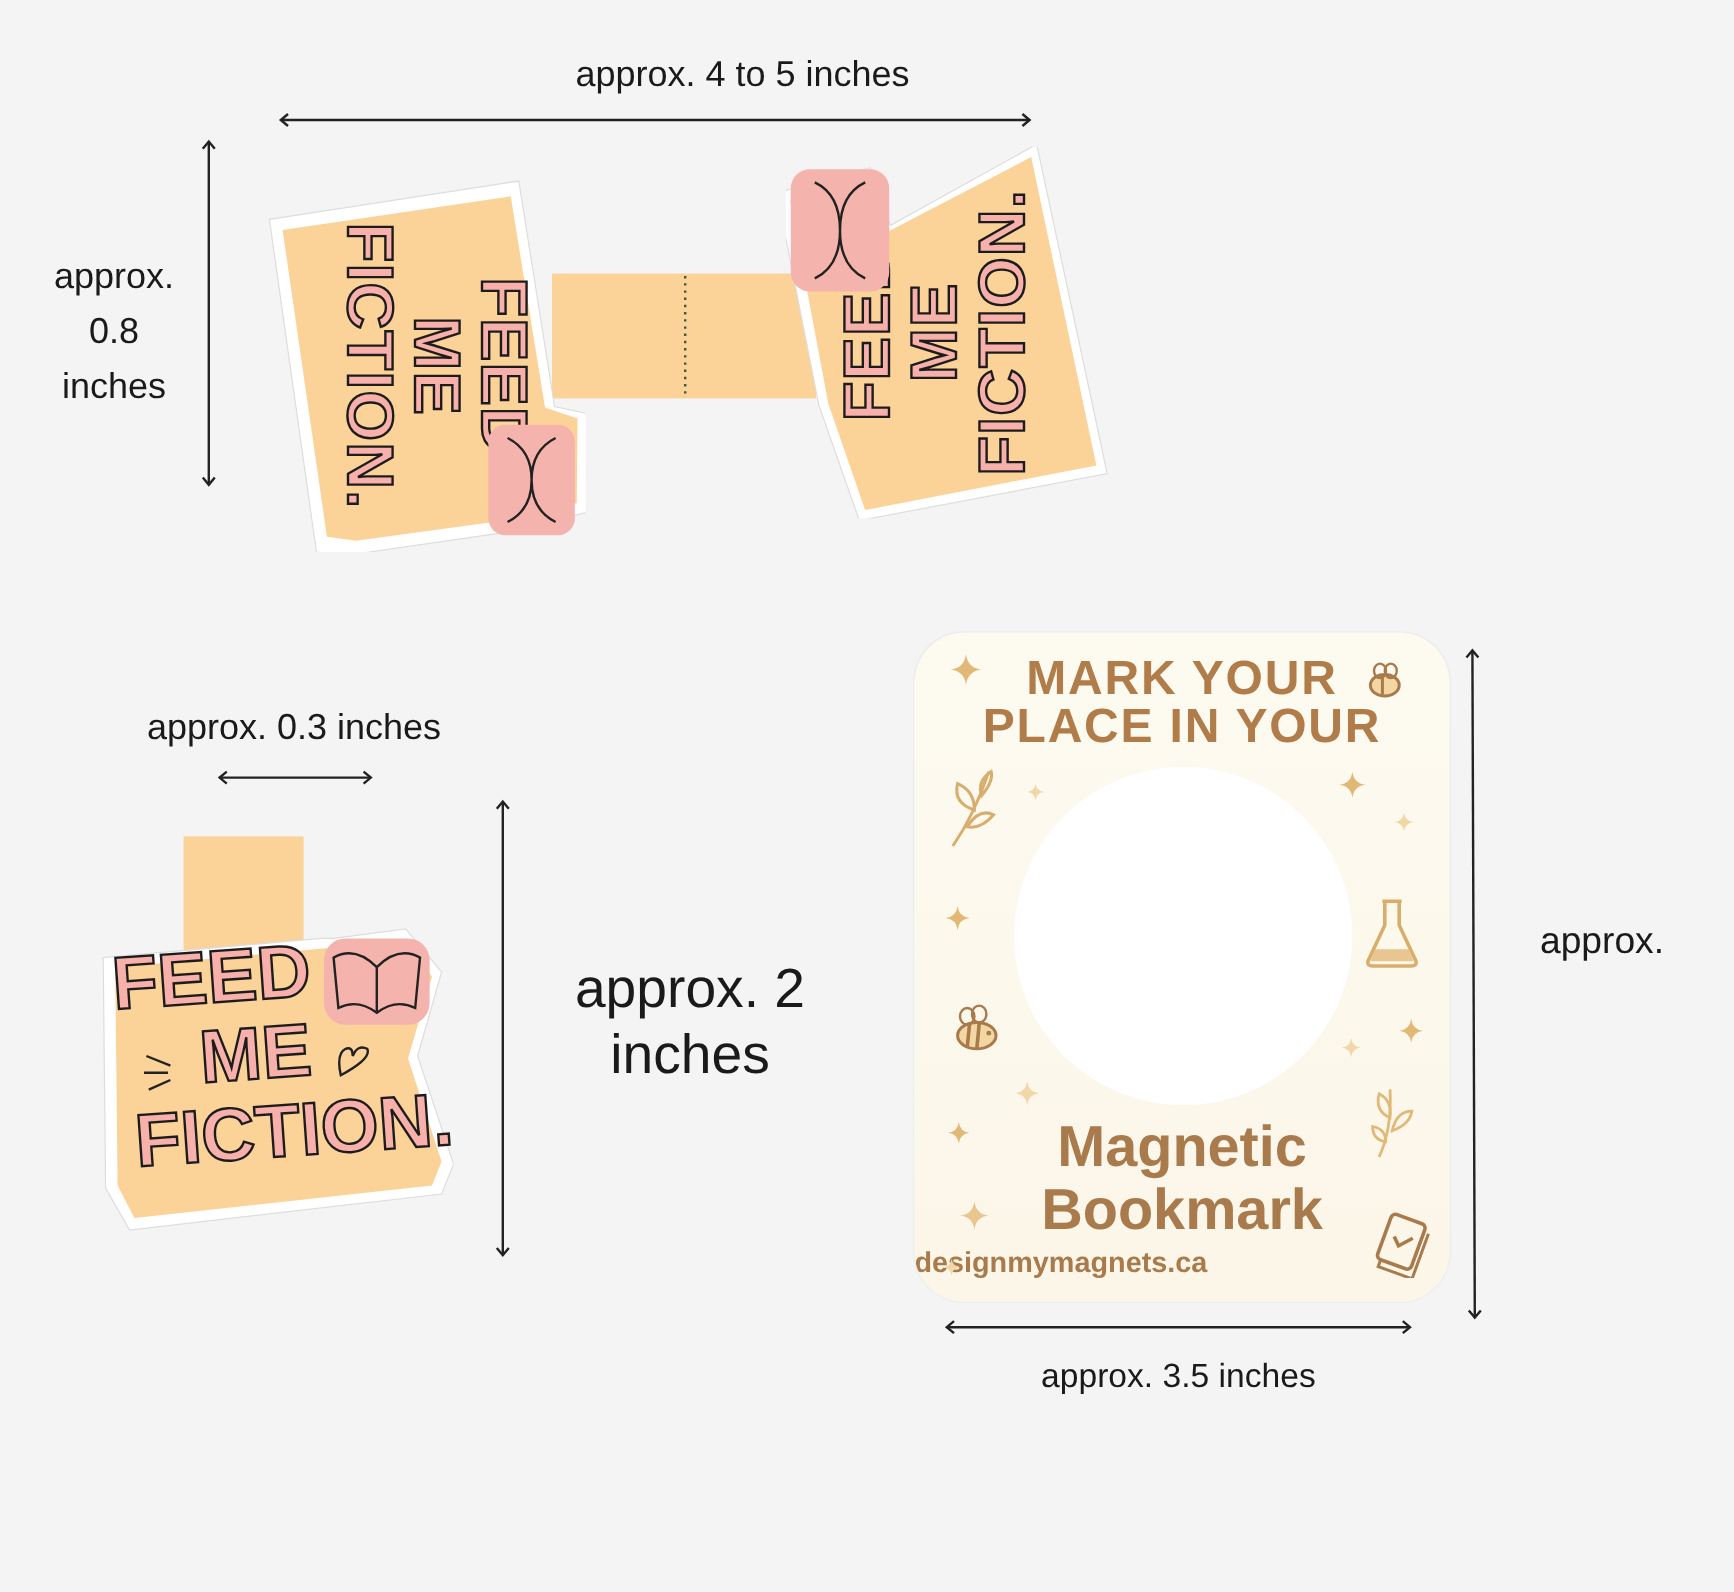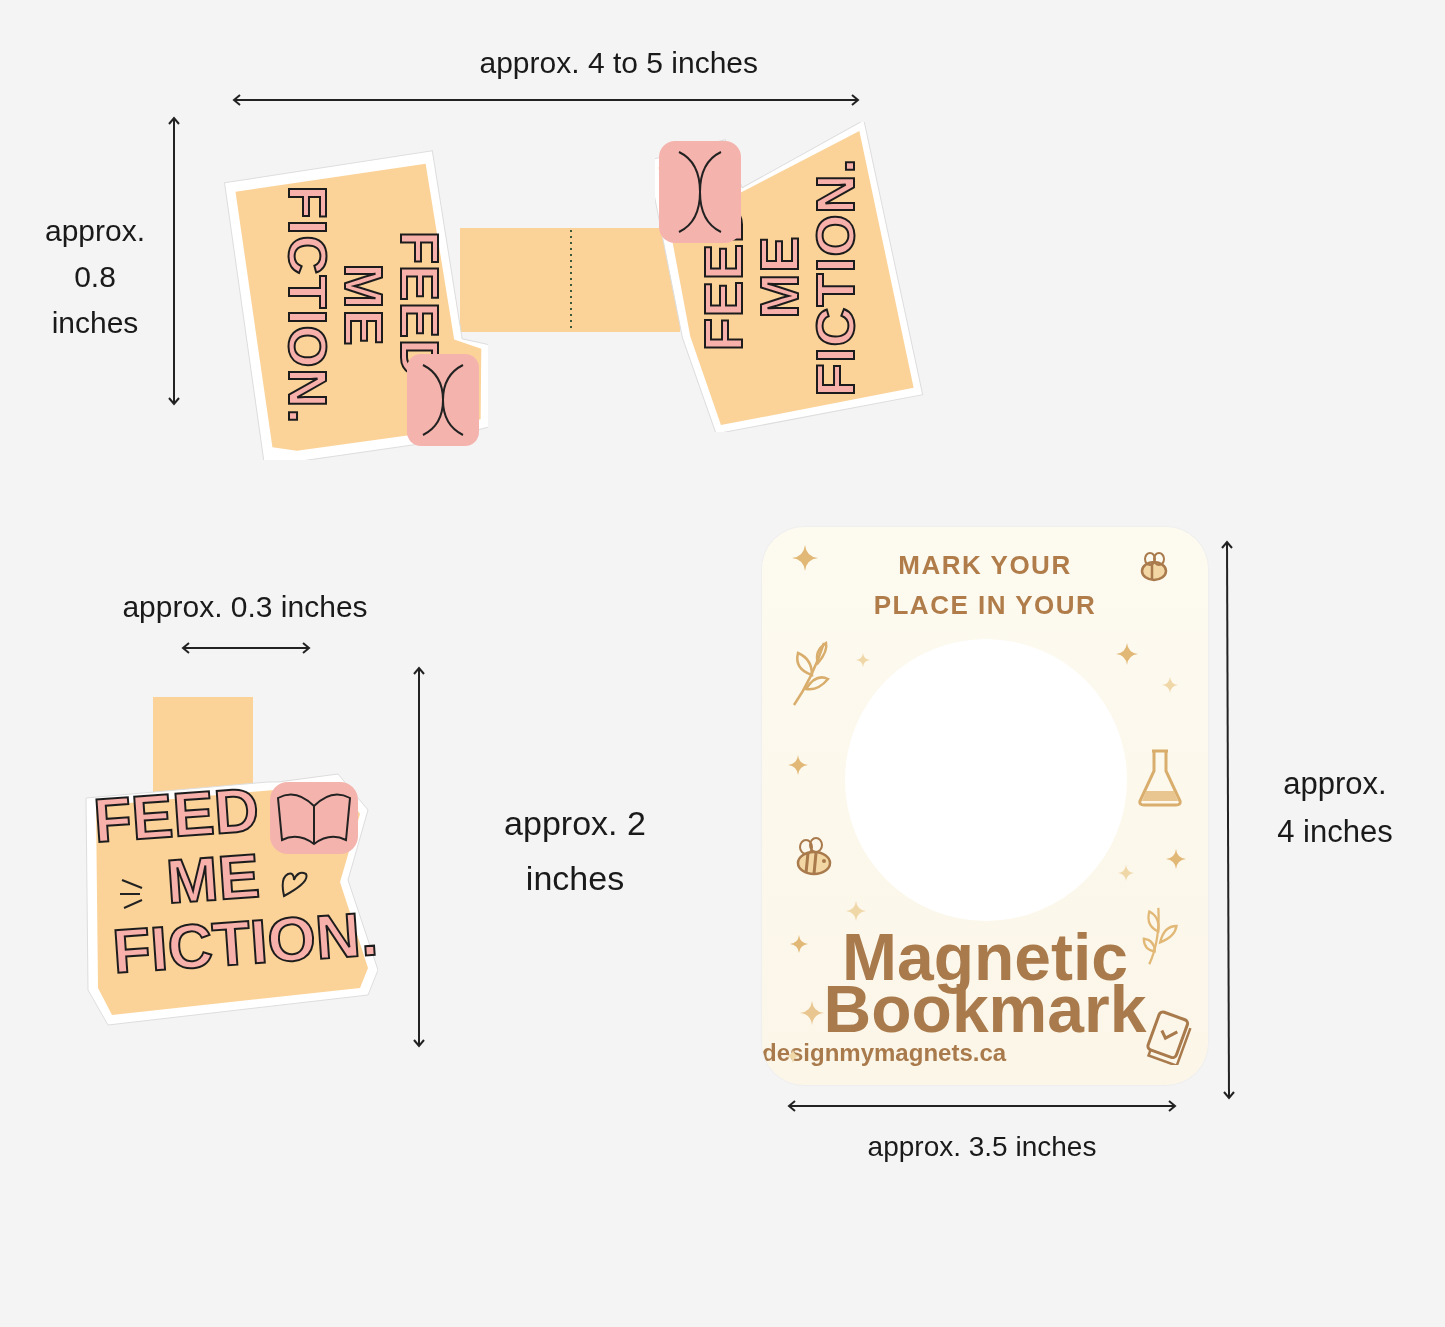--- a/index.html
+++ b/index.html
@@ -5,24 +5,24 @@
   html, body { margin:0; padding:0; }
   body { width:1445px; height:1327px; background:#f4f4f4; position:relative; overflow:hidden;
          font-family:"Liberation Sans", sans-serif; color:#111; }
   .label { position:absolute; text-align:center; font-size:30px; line-height:46px; color:#1a1a1a; font-weight:400; }
   .arrow { position:absolute; }
   .strip { position:absolute; background:#fbd399; }
   .sticker { position:absolute; }
   .bm-card { position:absolute; left:762px; top:527px; width:446px; height:558px; border-radius:42px;
              background:linear-gradient(180deg,#fdfaf0 0%, #fbf6e8 100%); box-shadow:0 0 2px rgba(0,0,0,0.08); overflow:hidden; }
   .bm-head { position:absolute; left:0; right:0; top:18px; text-align:center; font-weight:700; color:#b07d4a;
-             font-size:26px; line-height:40px; letter-spacing:1.5px; }
+             font-size:40px; line-height:40px; letter-spacing:1.5px; }
   .bm-circle { position:absolute; left:83px; top:112px; width:282px; height:282px; border-radius:50%; background:#ffffff; }
   .bm-title { position:absolute; left:0; right:0; top:404px; text-align:center; font-weight:700; color:#a97a4c;
-              font-size:66px; line-height:52px; }
+              font-size:48px; line-height:52px; }
   .bm-url { position:absolute; left:0; right:0; top:512px; text-align:left; font-weight:700; color:#a97a4c; font-size:24px; }
   .deco { position:absolute; }
 </style>
 </head>
 <body>
 
 <div class="label" style="left:358px;top:40px;width:400px;text-align:right;">approx. 4 to 5 inches</div>
 <svg class="arrow" style="left:230px;top:92px;" width="632" height="16">
   <line x1="4" y1="8" x2="628" y2="8" stroke="#222" stroke-width="2"></line>
   <polyline points="10,3 4,8 10,13" fill="none" stroke="#222" stroke-width="2"></polyline>
@@ -117,21 +117,21 @@
     <line x1="2" y1="20" x2="22" y2="20" stroke="#222" stroke-width="2"></line>
     <line x1="6" y1="34" x2="24" y2="26" stroke="#222" stroke-width="2"></line>
   </svg>
 </div>
 
 <svg class="arrow" style="left:411px;top:664px;" width="16" height="386">
   <line x1="8" y1="4" x2="8" y2="382" stroke="#222" stroke-width="2"></line>
   <polyline points="3,10 8,4 13,10" fill="none" stroke="#222" stroke-width="2"></polyline>
   <polyline points="3,376 8,382 13,376" fill="none" stroke="#222" stroke-width="2"></polyline>
 </svg>
-<div class="label" style="left:470px;top:796px;width:210px;font-size:34px;line-height:55px;">
+<div class="label" style="left:470px;top:796px;width:210px;font-size:46px;line-height:55px;">
   <div>approx. 2</div>
   <div>inches</div>
 </div>
 
 <div class="bm-card">
   <div class="bm-head">
     <div>MARK YOUR</div>
     <div>PLACE IN YOUR</div>
   </div>
   <div class="bm-circle"></div>
@@ -209,21 +209,20 @@
     </svg>
 </div>
 
 <svg class="arrow" style="left:1219px;top:538px;" width="16" height="564">
   <line x1="8" y1="4" x2="10" y2="560" stroke="#222" stroke-width="2"></line>
   <polyline points="3,10 8,4 13,10" fill="none" stroke="#222" stroke-width="2"></polyline>
   <polyline points="5,554 10,560 15,554" fill="none" stroke="#222" stroke-width="2"></polyline>
 </svg>
 <div class="label" style="left:1250px;top:760px;width:170px;font-size:31px;line-height:48px;">
   <div>approx.</div>
-  <div>4 inches</div>
 </div>
 
 <svg class="arrow" style="left:786px;top:1098px;" width="392" height="16">
   <line x1="3" y1="8" x2="389" y2="8" stroke="#222" stroke-width="2"></line>
   <polyline points="9,3 3,8 9,13" fill="none" stroke="#222" stroke-width="2"></polyline>
   <polyline points="383,3 389,8 383,13" fill="none" stroke="#222" stroke-width="2"></polyline>
 </svg>
 <div class="label" style="left:830px;top:1124px;width:304px;font-size:28px;">approx. 3.5 inches</div>
 
 </body></html>

